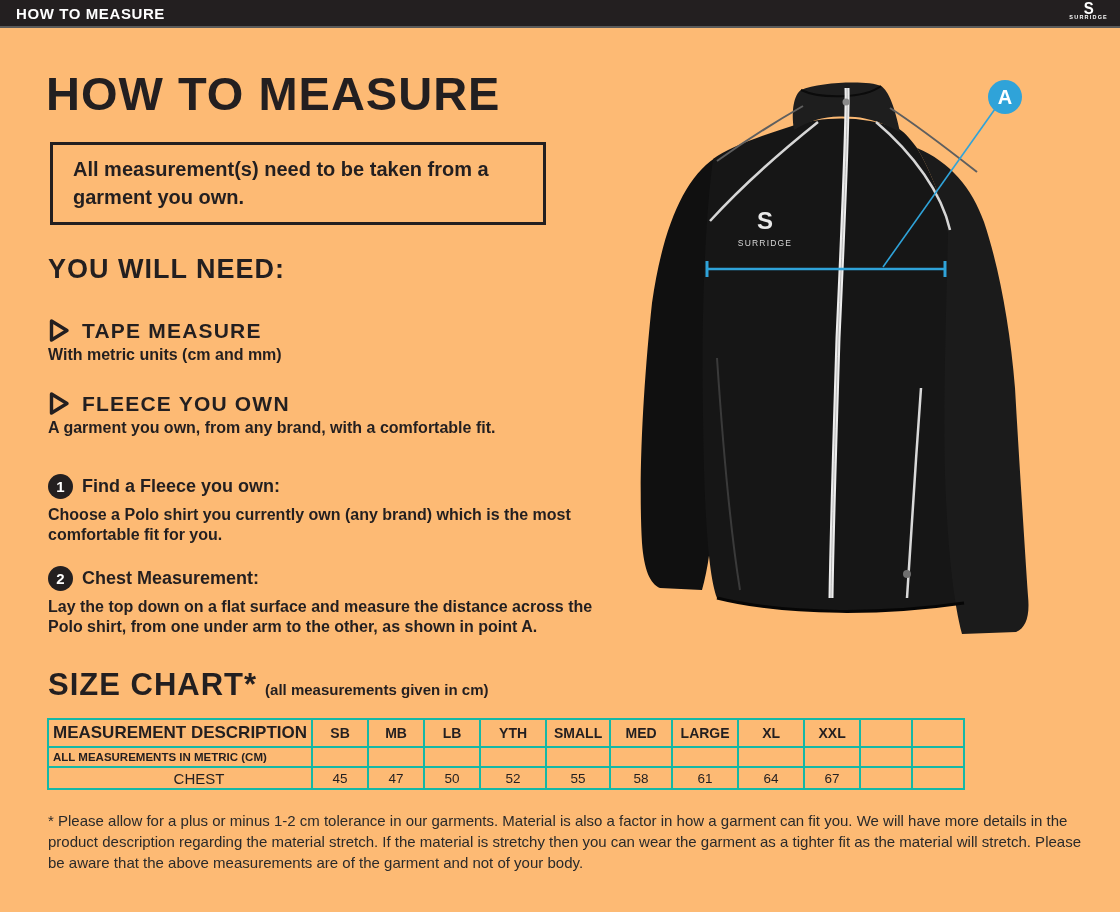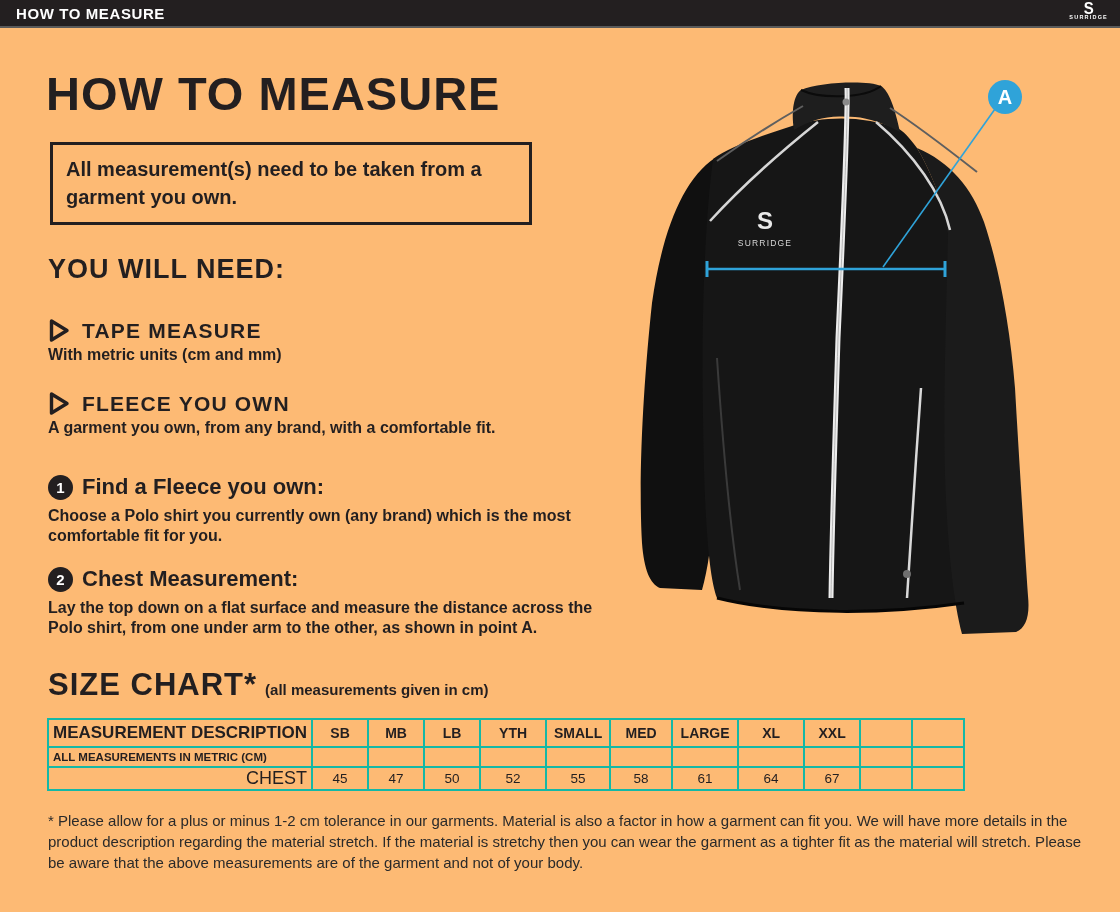--- a/index.html
+++ b/index.html
@@ -10,52 +10,52 @@
   .topbar{position:absolute;left:0;top:0;width:1120px;height:26px;background:#231f20;
           border-bottom:2px solid #5a5a5a;display:flex;align-items:center;}
   .topbar-title{color:#ffffff;font-size:15px;font-weight:bold;letter-spacing:.6px;padding-left:16px;}
   .brand{position:absolute;right:12px;top:1px;display:flex;flex-direction:column;align-items:center;line-height:1;}
   .s-glyph{color:#fff;font-weight:bold;font-size:15px;line-height:13px;transform:scaleY(1.15);}
   .brand-name{color:#fff;font-size:5.5px;letter-spacing:1.2px;font-weight:bold;margin-top:1px;}
 
   
   .main-heading{position:absolute;left:46px;top:66px;font-size:47px;font-weight:bold;letter-spacing:1px;}
   .notice-box{position:absolute;left:50px;top:142px;width:450px;border:3px solid #231f20;
-              padding:11px 13px;font-size:20px;font-weight:bold;line-height:1.38;}
+              padding:11px 20px;font-size:20px;font-weight:bold;line-height:1.38;}
   .ywn-heading{position:absolute;left:48px;top:254px;font-size:27px;font-weight:bold;letter-spacing:1px;}
 
   .need-item{position:absolute;left:48px;width:560px;}
   .need-item.first{top:318px;}
   .need-item.second{top:391px;}
   .need-head{display:flex;align-items:center;gap:12px;}
   .need-title{font-size:21px;font-weight:bold;letter-spacing:1.2px;}
   .need-desc{font-size:16px;font-weight:bold;margin-top:3px;}
 
   .step{position:absolute;left:48px;width:548px;}
   .step.one{top:474px;}
   .step.two{top:566px;}
   .step-head{display:flex;align-items:center;gap:9px;}
   .badge{width:25px;height:25px;border-radius:50%;background:#231f20;color:#fff;
          font-size:15px;font-weight:bold;display:flex;align-items:center;justify-content:center;}
-  .step-title{font-size:22px;font-weight:bold;text-align:right;}
+  .step-title{font-size:18px;font-weight:bold;text-align:right;}
   .step-desc{font-size:16px;font-weight:bold;line-height:1.22;margin-top:6px;}
 
   .sc-row{position:absolute;left:48px;top:667px;display:flex;align-items:baseline;gap:8px;}
   .sc-heading{font-size:31px;font-weight:bold;letter-spacing:1px;}
   .sc-sub{font-size:15px;font-weight:bold;}
 
   
   .size-table{position:absolute;left:47px;top:718px;border-collapse:collapse;table-layout:fixed;}
   .size-table td,.size-table th{border:2px solid #14b8a6;padding:0 4px;overflow:hidden;white-space:nowrap;}
   .size-table{border:2px solid #231f20;}
   .size-table tr.hdr th{height:26px;font-size:14px;font-weight:bold;text-align:center;}
   .size-table tr.hdr th.desc{font-size:17px;text-align:left;}
   .size-table tr.metric td{height:18px;font-size:11.5px;font-weight:bold;text-align:left;border-radius:9px;}
   .size-table tr.vals td{height:20px;font-size:13.5px;font-weight:normal;text-align:center;}
-  .size-table tr.vals td.desc{text-align:right;font-size:18px;padding-left:42px;}
+  .size-table tr.vals td.desc{text-align:center;font-size:15px;padding-left:42px;}
   .cw0{width:231px;} .cw{width:46px;}
 
   .footnote{position:absolute;left:48px;top:810px;width:1046px;font-size:15px;
             font-weight:normal;color:#2a2a2a;line-height:1.4;}
 
   
   .figure{position:absolute;left:620px;top:58px;width:500px;height:650px;}
   .figure svg{display:block;}
   .pt-label{font-family:"Liberation Sans",sans-serif;}
 </style>

